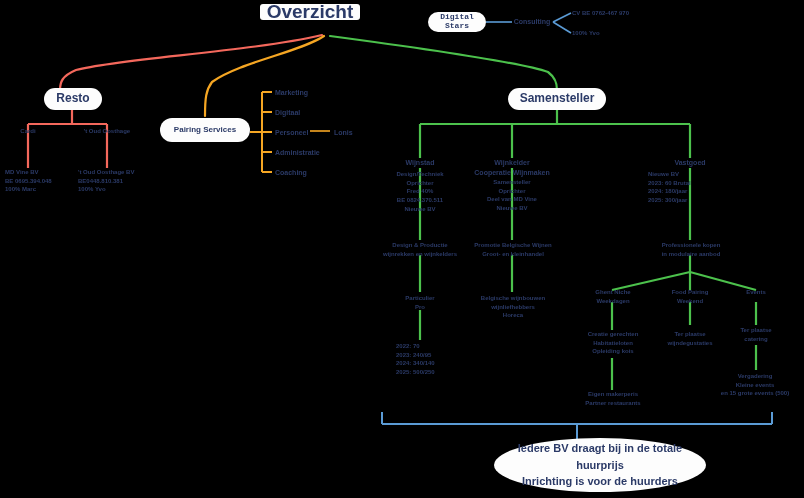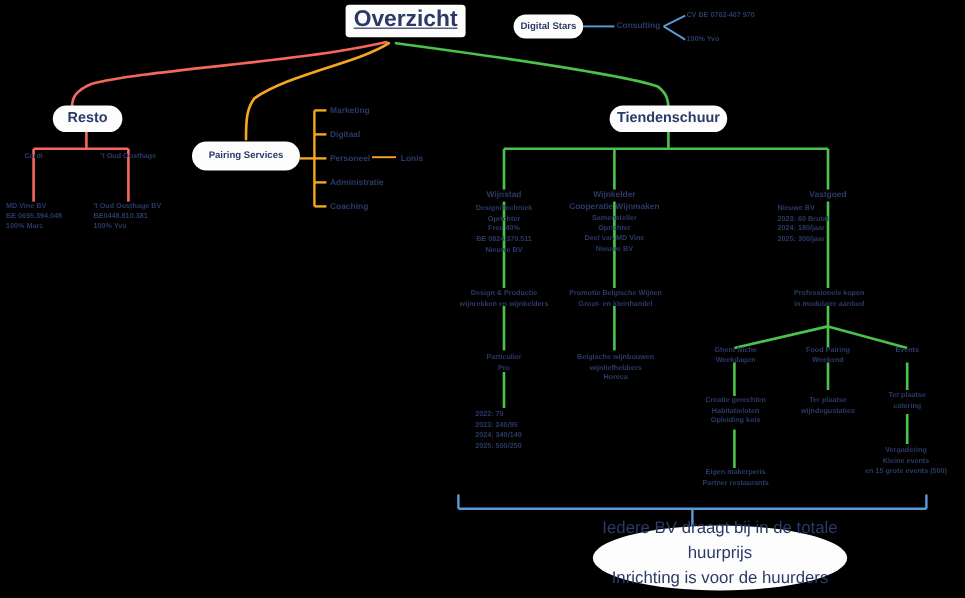--- a/index.html
+++ b/index.html
@@ -7,22 +7,22 @@
        font-family:"Liberation Sans",sans-serif;}
   #canvas{position:absolute;inset:0;width:804px;height:498px;}
   svg.links{position:absolute;left:0;top:0;width:804px;height:498px;}
 
   .node{position:absolute;background:#fdfdfd;border-radius:14px;
         display:flex;align-items:center;justify-content:center;
         color:#2b3a67;font-weight:bold;text-align:center;line-height:1.1;}
   .node.root{font-size:19px;border-radius:3px;color:#2b3a67;}
   .node.pill{font-size:12px;border-radius:16px;}
   .node.pill-sm{font-size:8px;border-radius:12px;}
-  .node.ellipse{border-radius:50%;font-size:14px;font-weight:normal;
-        color:#2b3a67;line-height:1.5;align-items:flex-end;}
+  .node.ellipse{border-radius:50%;font-size:11px;font-weight:bold;
+        color:#2b3a67;line-height:1.5;}
 
   .lbl{position:absolute;color:#2b3a67;font-weight:bold;text-align:center;
        line-height:1.45;white-space:pre-line;}
   .lbl.green-hdr{font-size:7px;}
   .lbl.body{font-size:6px;}
   .lbl.tiny{font-size:6px;}
   .lbl.list{font-size:7px;text-align:left;color:#2b3a67;}
   .lbl.red{font-size:6px;text-align:left;}
   .lbl.blue-end{font-size:6px;text-align:left;color:#2b3a67;}
   .lbl.conn{font-size:7px;color:#2b3a67;}
@@ -79,25 +79,25 @@
     <path d="M756,302 L756,325" fill="none" stroke="#4cc14c" stroke-width="2.2"></path>
     <path d="M612,358 L612,390" fill="none" stroke="#4cc14c" stroke-width="2.2"></path>
     <path d="M756,345 L756,370" fill="none" stroke="#4cc14c" stroke-width="2.2"></path>
 
     <path d="M382,412 L382,424" fill="none" stroke="#5b9bd5" stroke-width="2"></path>
     <path d="M382,424 L772,424" fill="none" stroke="#5b9bd5" stroke-width="2"></path>
     <path d="M772,424 L772,412" fill="none" stroke="#5b9bd5" stroke-width="2"></path>
     <path d="M577,424 L577,440" fill="none" stroke="#5b9bd5" stroke-width="2"></path>
   </svg>
 
-  <div class="node root" style="left:288px;top:4px;width:100px;height:27px;text-decoration:underline;">
+  <div class="node root" style="left:260px;top:4px;width:100px;height:16px;">
     <span>Overzicht</span>
   </div>
 
-  <div class="node pill-sm" style="left:428px;top:12px;width:58px;height:20px;">
+  <div class="node pill-sm" style="left:428px;top:12px;width:58px;height:20px;font-family:Liberation Mono, monospace;">
     <span>Digital Stars</span>
   </div>
   <div class="lbl conn" style="left:508px;top:17px;width:48px;">Consulting</div>
   <div class="lbl blue-end" style="left:572px;top:9px;width:110px;">CV BE 0762-467 970</div>
   <div class="lbl blue-end" style="left:572px;top:29px;width:90px;">100% Yvo</div>
 
   <div class="node pill" style="left:44px;top:88px;width:58px;height:22px;">
     <span>Resto</span>
   </div>
   <div class="lbl tiny" style="left:2px;top:127px;width:52px;">Cardi</div>
@@ -113,21 +113,21 @@
     <span>Pairing Services</span>
   </div>
   <div class="lbl list" style="left:275px;top:88px;width:70px;">Marketing</div>
   <div class="lbl list" style="left:275px;top:108px;width:70px;">Digitaal</div>
   <div class="lbl list" style="left:275px;top:128px;width:70px;">Personeel</div>
   <div class="lbl list" style="left:275px;top:148px;width:70px;">Administratie</div>
   <div class="lbl list" style="left:275px;top:168px;width:70px;">Coaching</div>
   <div class="lbl list" style="left:334px;top:128px;width:50px;">Lonis</div>
 
   <div class="node pill" style="left:508px;top:88px;width:98px;height:22px;">
-    <span>Tiendenschuur</span>
+    <span>Samensteller</span>
   </div>
 
   <div class="lbl green-hdr" style="left:380px;top:158px;width:80px;">Wijnstad</div>
   <div class="lbl body" style="left:380px;top:170px;width:80px;">Design/Techniek
 Oprichter
 Fred 40%
 BE 0824.370.511
 Nieuwe BV</div>
   <div class="lbl body" style="left:360px;top:241px;width:120px;">Design &amp;  Productie
 wijnrekken en wijnkelders</div>

